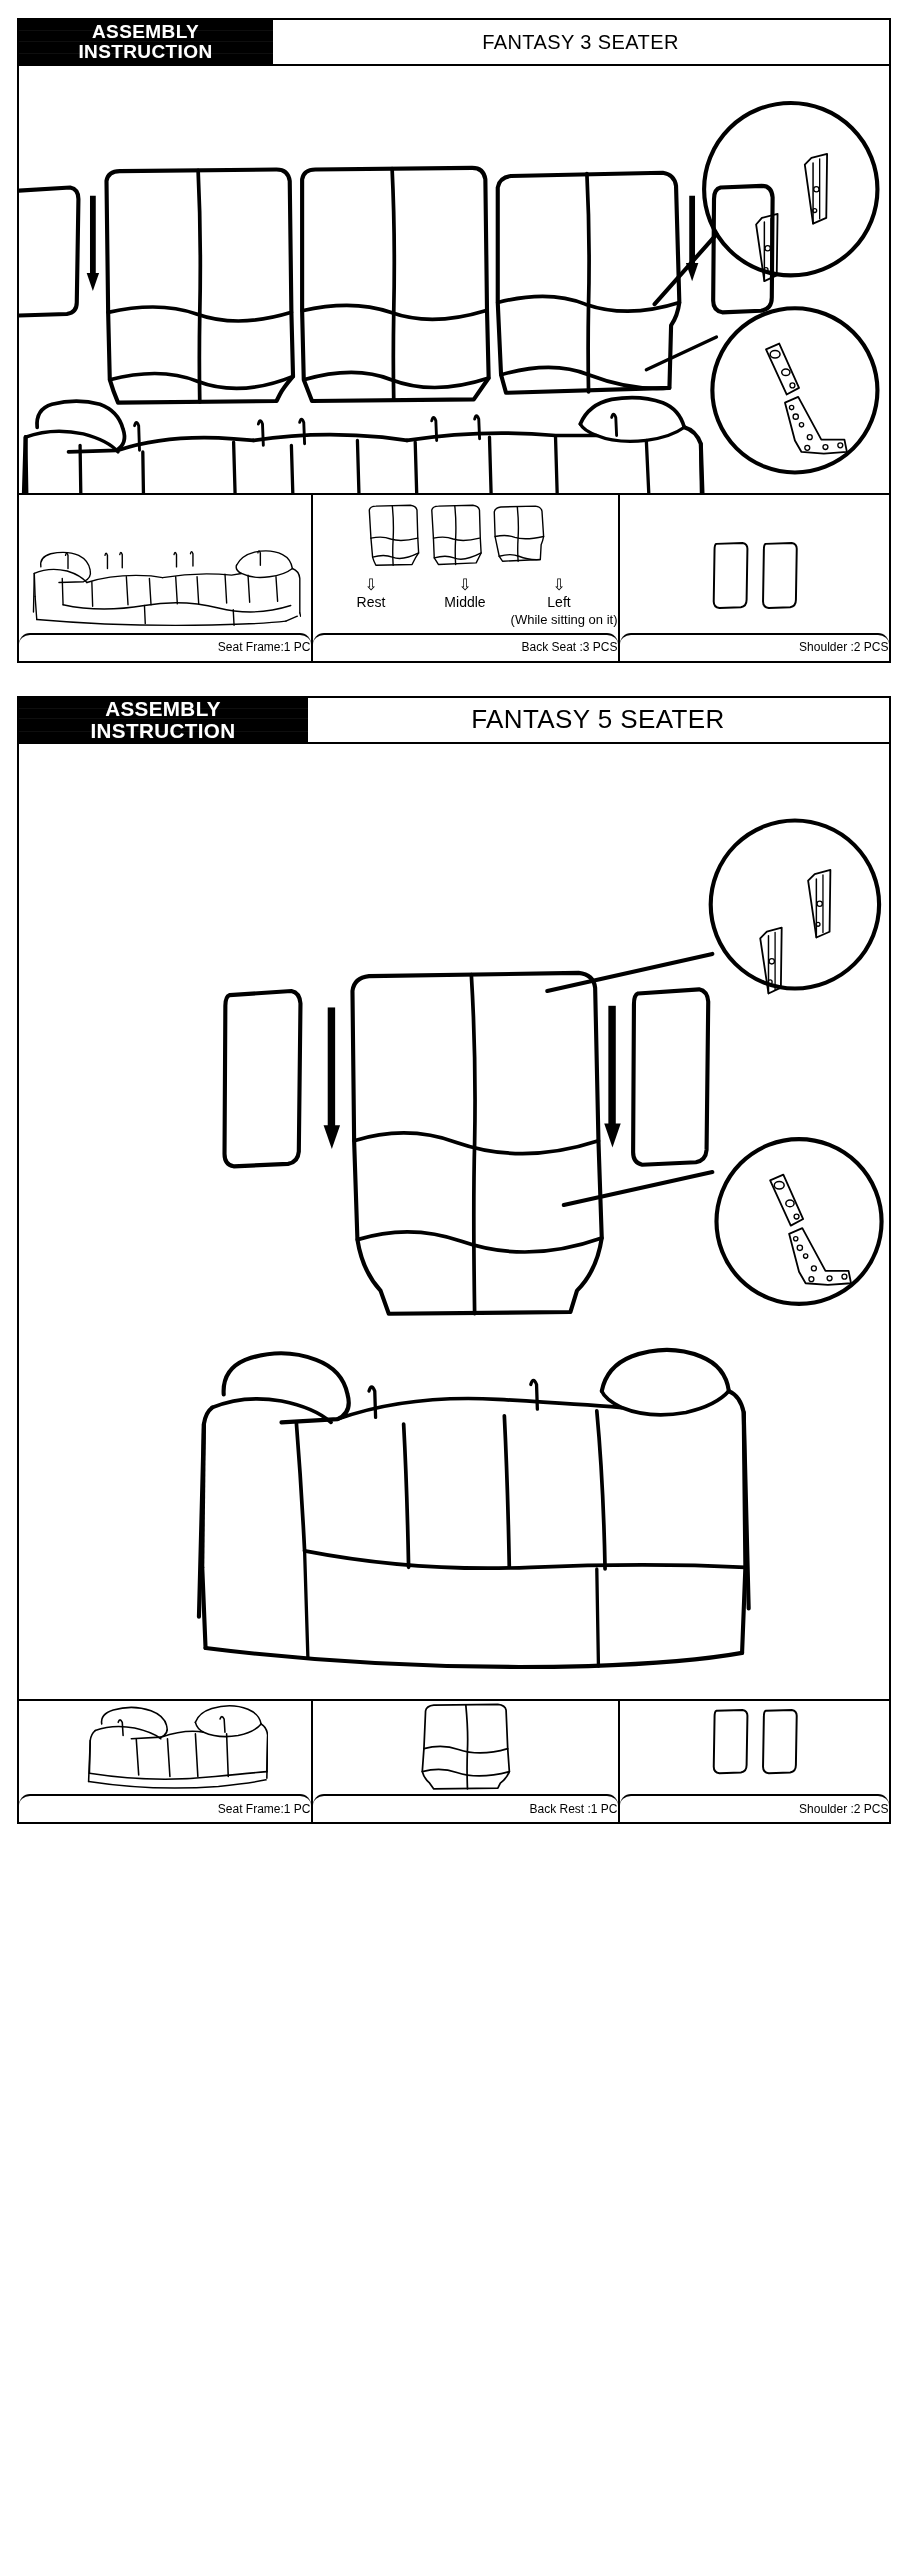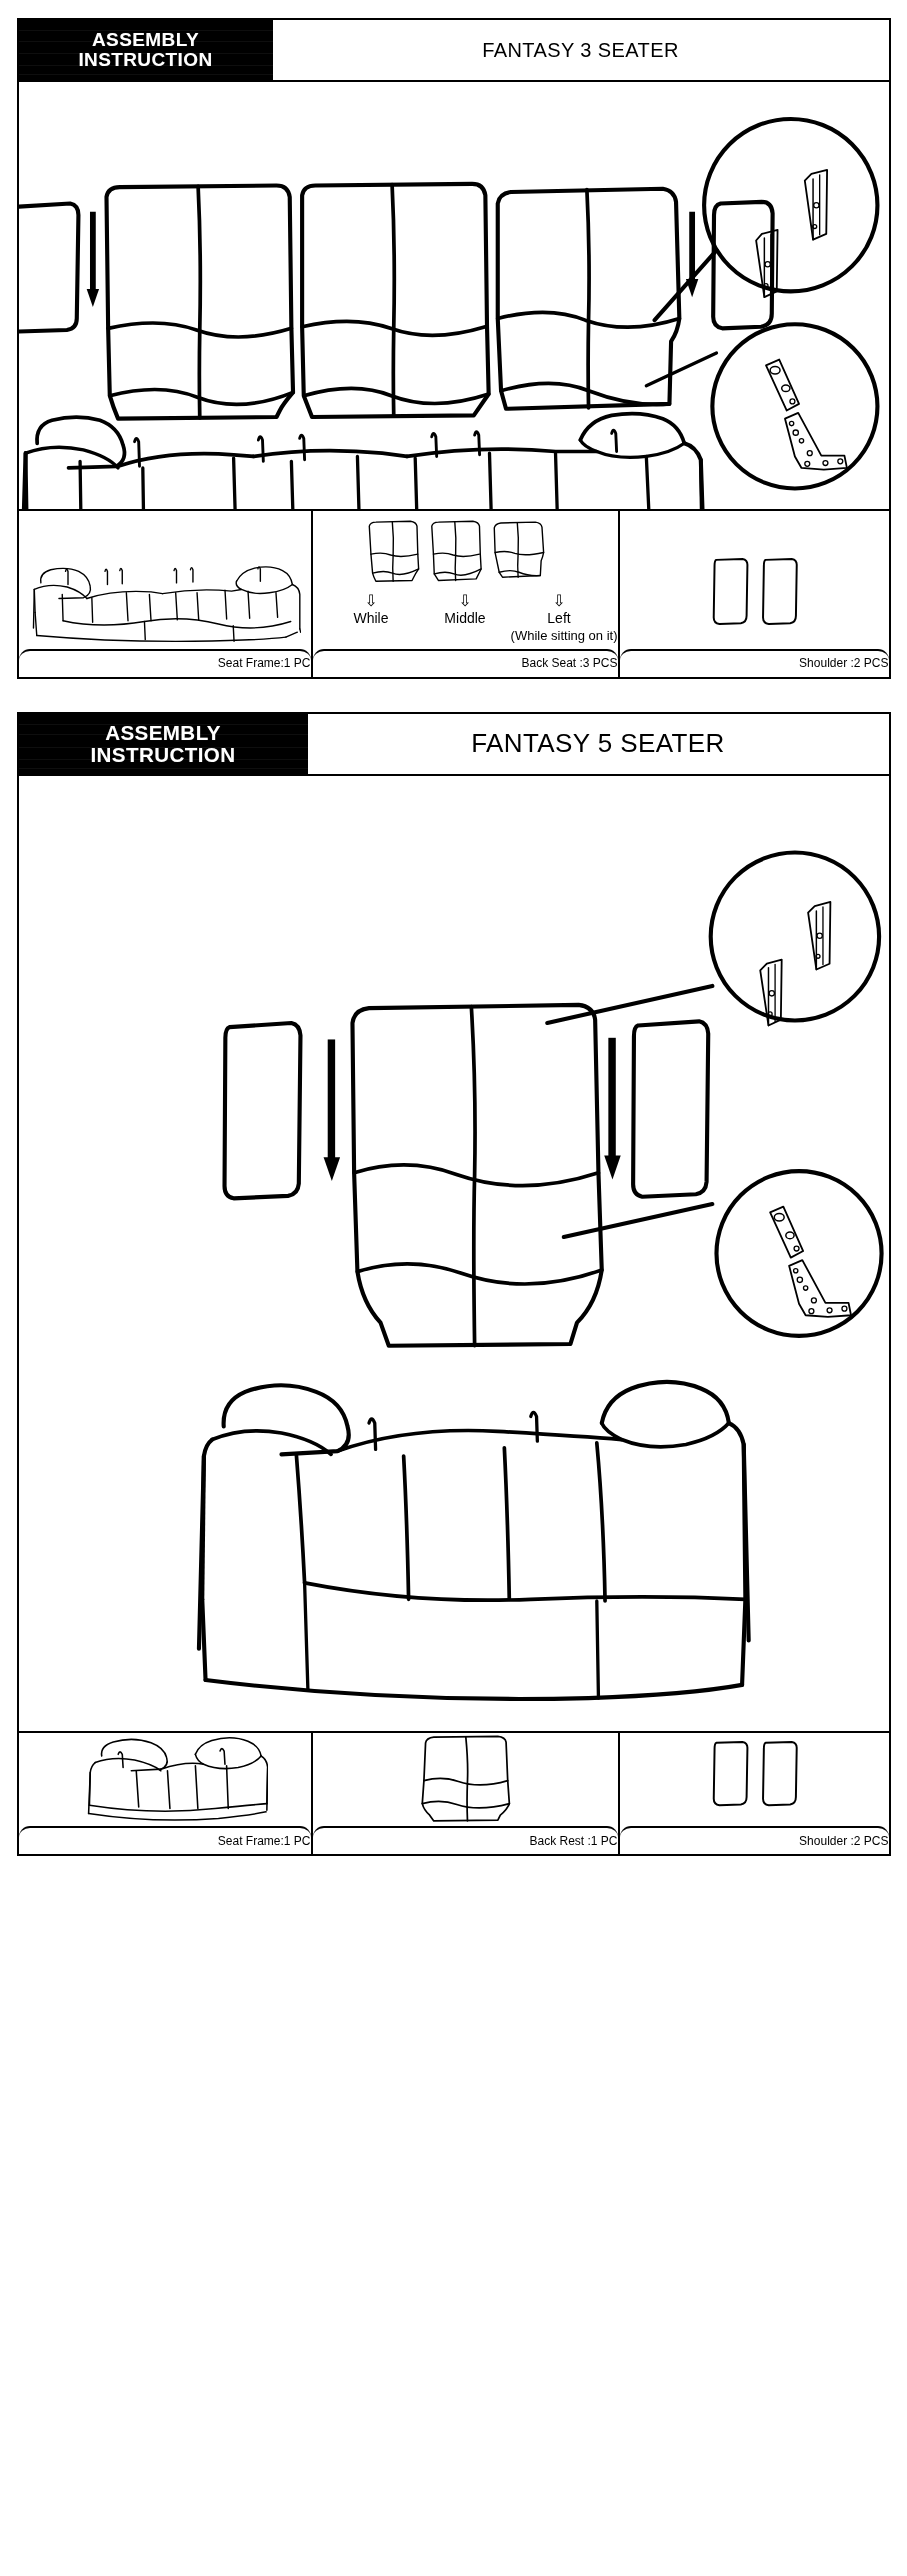--- a/index.html
+++ b/index.html
@@ -24,21 +24,21 @@
   .panel-1{width:874px; margin-left:16.5px; padding-top:18px;}
   .panel-2{width:874px; margin-left:16.5px; padding-top:15px;}
 
   
   .header{
     position:relative;
     display:flex;
     align-items:stretch;
     border:2.5px solid #000;
     box-sizing:border-box;
-    height:64px;
+    height:48px;
     background:#fff;
   }
   .header .badge{
     background:#000;
     color:#fff;
     display:flex;
     flex-direction:column;
     align-items:center;
     justify-content:center;
     box-sizing:border-box;
@@ -361,21 +361,21 @@
               <path d="M210,12 Q211,7 218,6 L260,5 Q267,6 268,11 L270,42 Q269,47 267,52 L266,70 L220,72 L216,66 L211,42 Z"></path>
               <path d="M211,42 Q225,39 235,43 Q247,47 270,42"></path>
               <path d="M216,66 Q230,62 240,66 Q252,71 266,70"></path>
               <path d="M238,6 Q240,25 239,43 Q238,58 239,72"></path>
             </g>
           </svg>
         </div>
         <div class="arrowrow">
           <div class="col">
             <span class="gly">⇩</span>
-            <span>While</span>
+            <span>Rest</span>
           </div>
           <div class="col">
             <span class="gly">⇩</span>
             <span>Middle</span>
           </div>
           <div class="col">
             <span class="gly">⇩</span>
             <span>Left</span>
           </div>
         </div>

